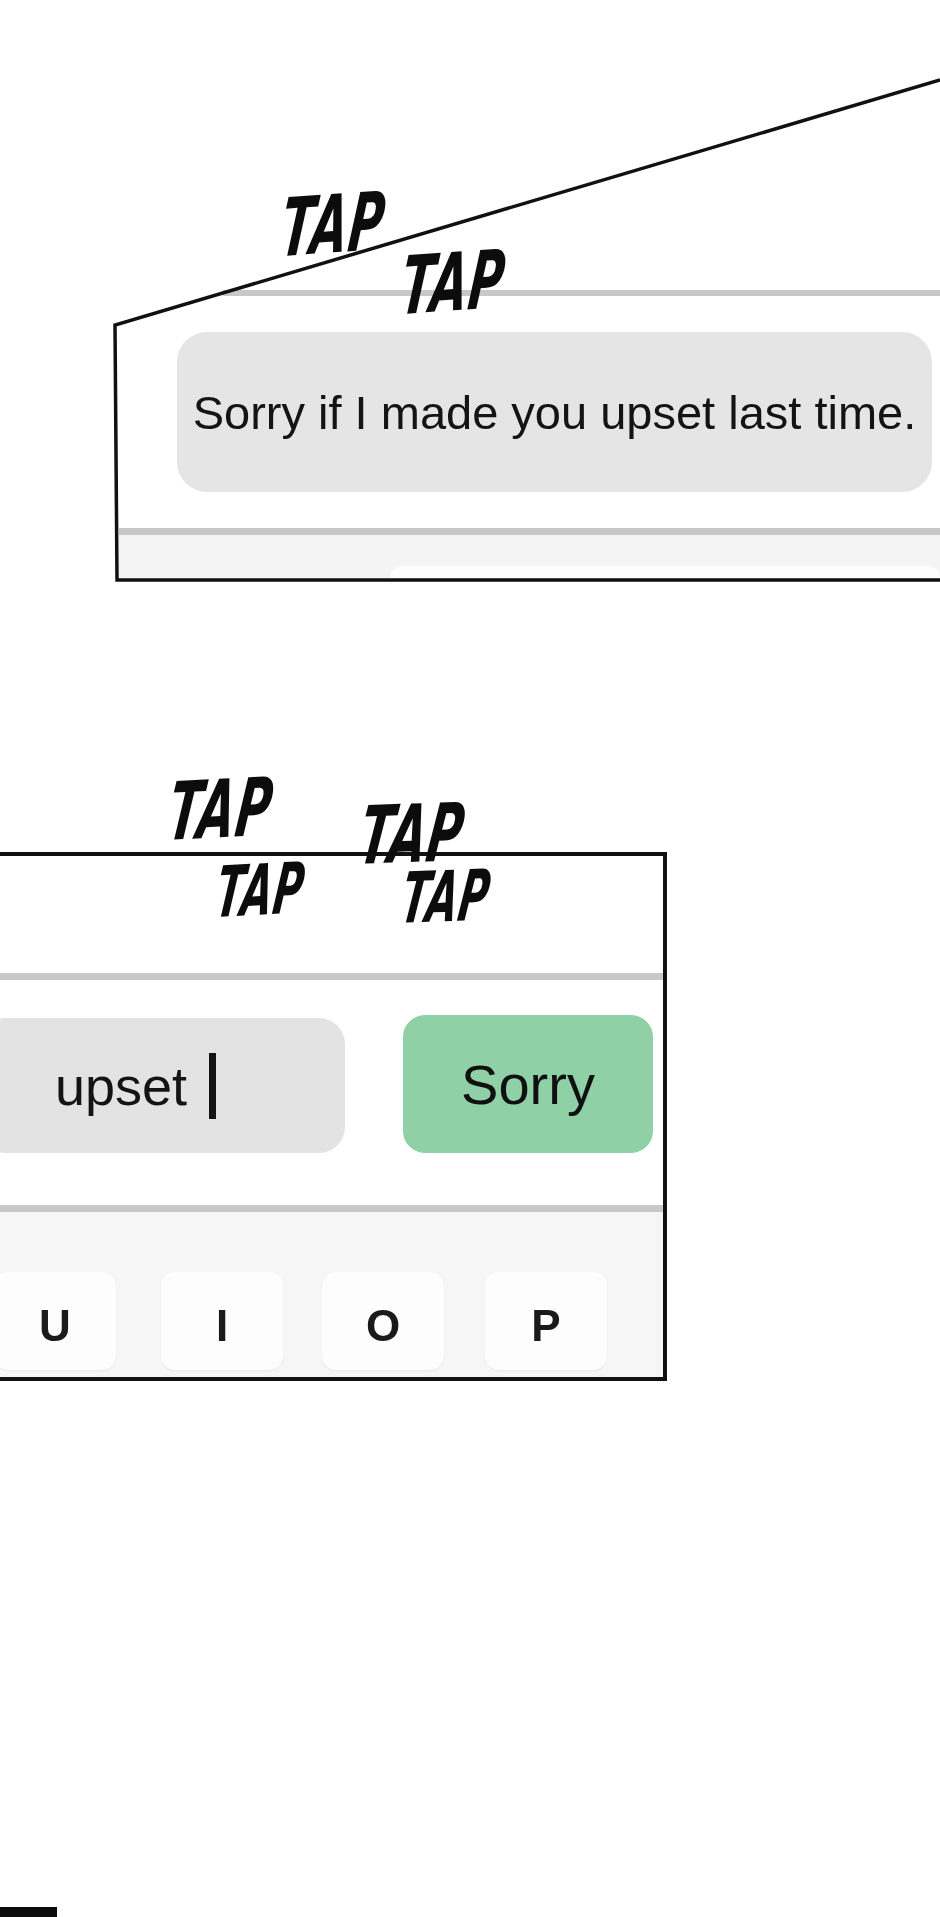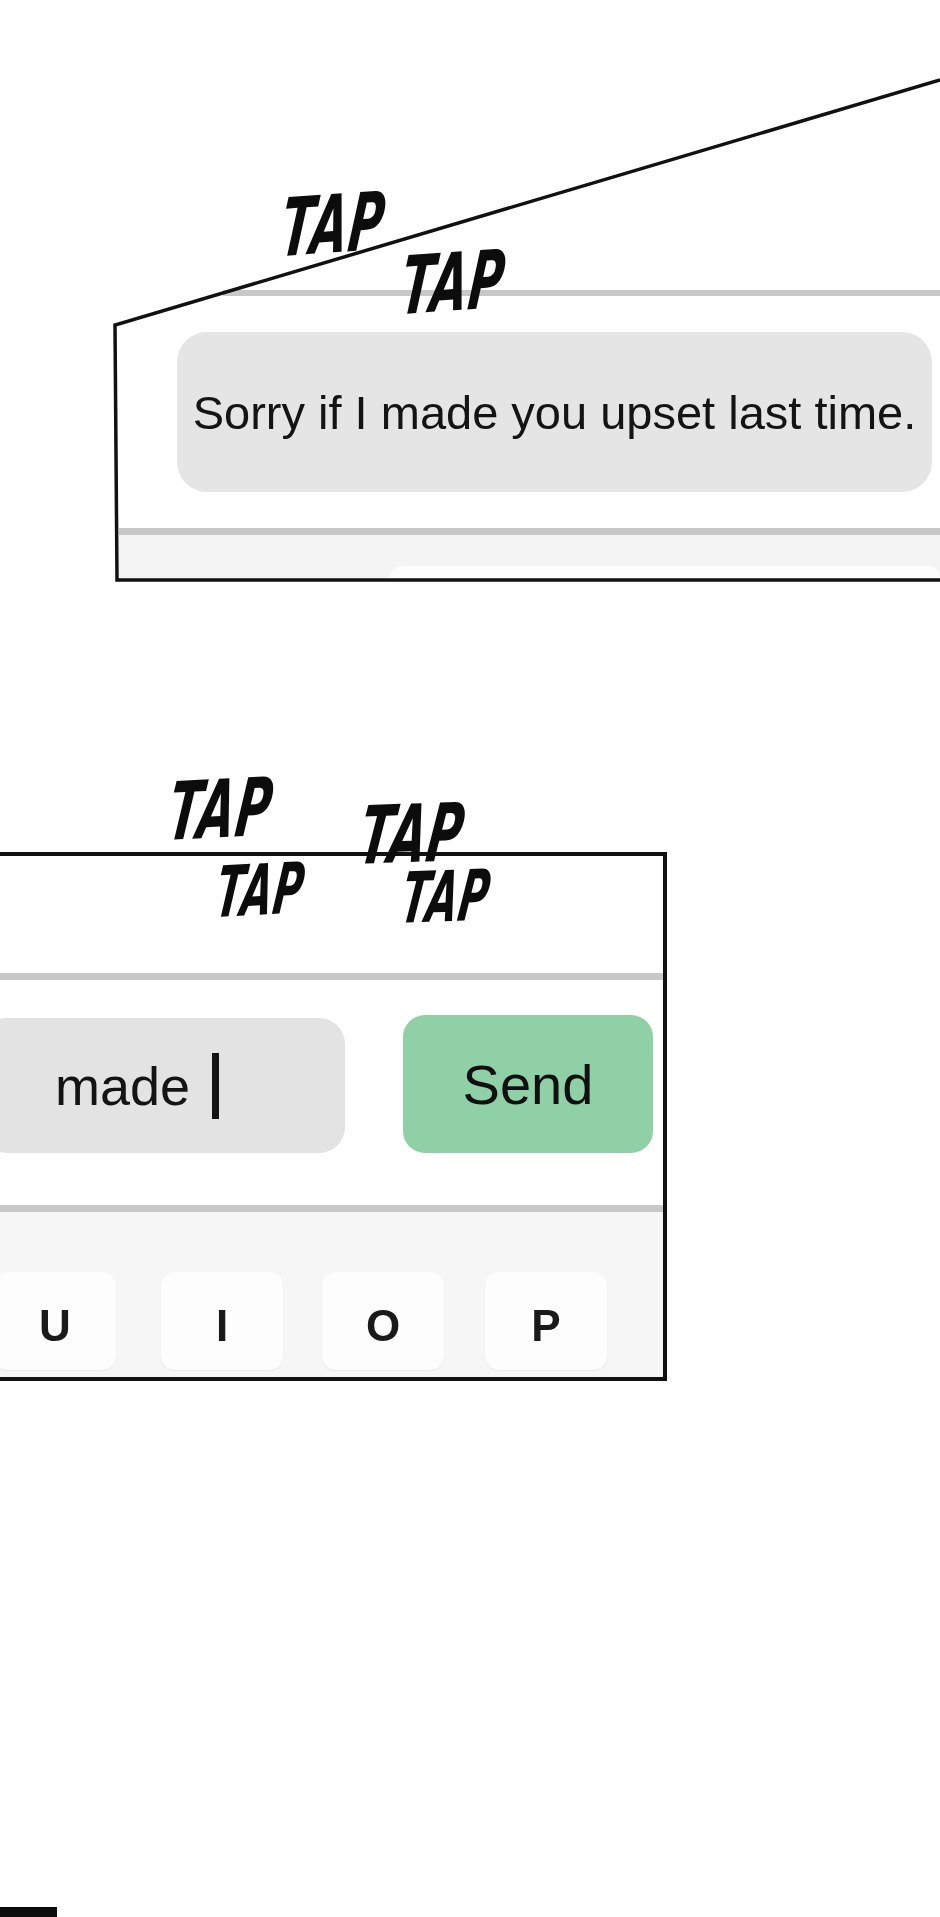--- a/index.html
+++ b/index.html
@@ -77,26 +77,26 @@
 
     <div class="divider" style="left:119px;top:528px;width:821px;height:7px;"></div>
     <div class="strip" style="left:119px;top:535px;width:821px;height:43px;"></div>
     <div class="white-hint" style="left:390px;top:566px;width:550px;height:12px;"></div>
   </div>
 
   <div>
     <div class="divider" style="left:0;top:973px;width:663px;height:7px;"></div>
 
     <div class="input-box">
-      <span class="val">made</span>
+      <span class="val">upset</span>
       <span class="caret"></span>
     </div>
 
     <button class="send-btn">
-      <span>Send</span>
+      <span>Sorry</span>
     </button>
 
     <div class="divider" style="left:0;top:1205px;width:663px;height:7px;"></div>
     <div class="kbd-bg"></div>
 
     <div class="key" id="key-u">
       <span>U</span>
     </div>
     <div class="key" id="key-i">
       <span>I</span>

